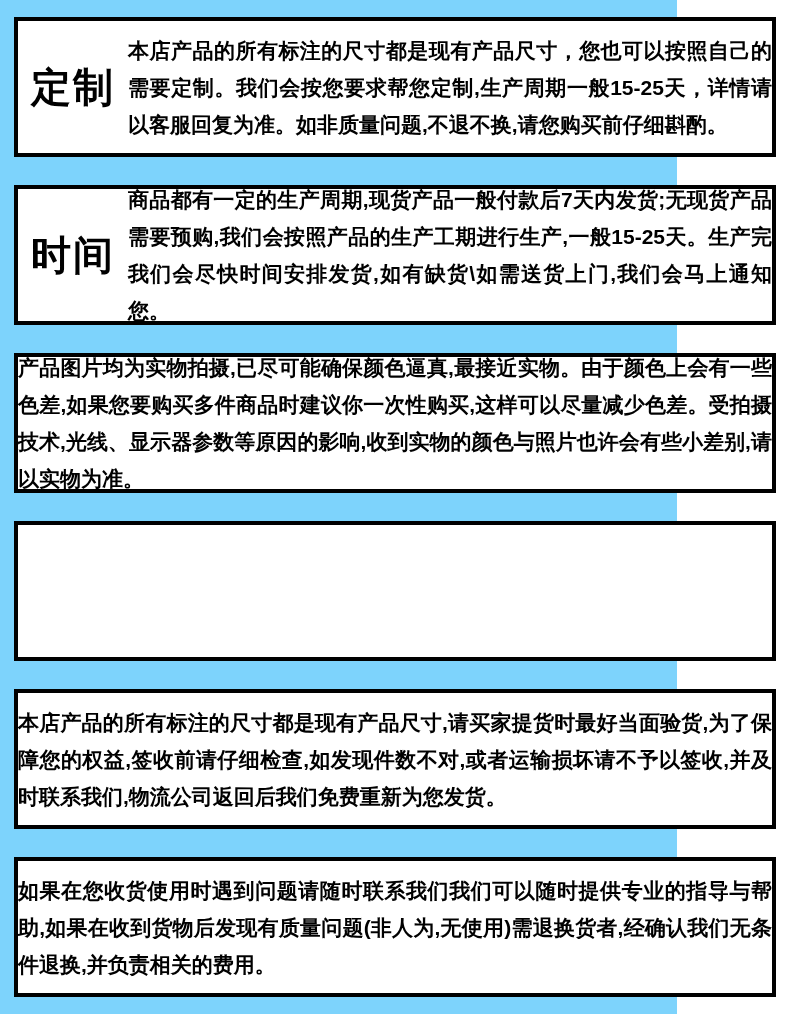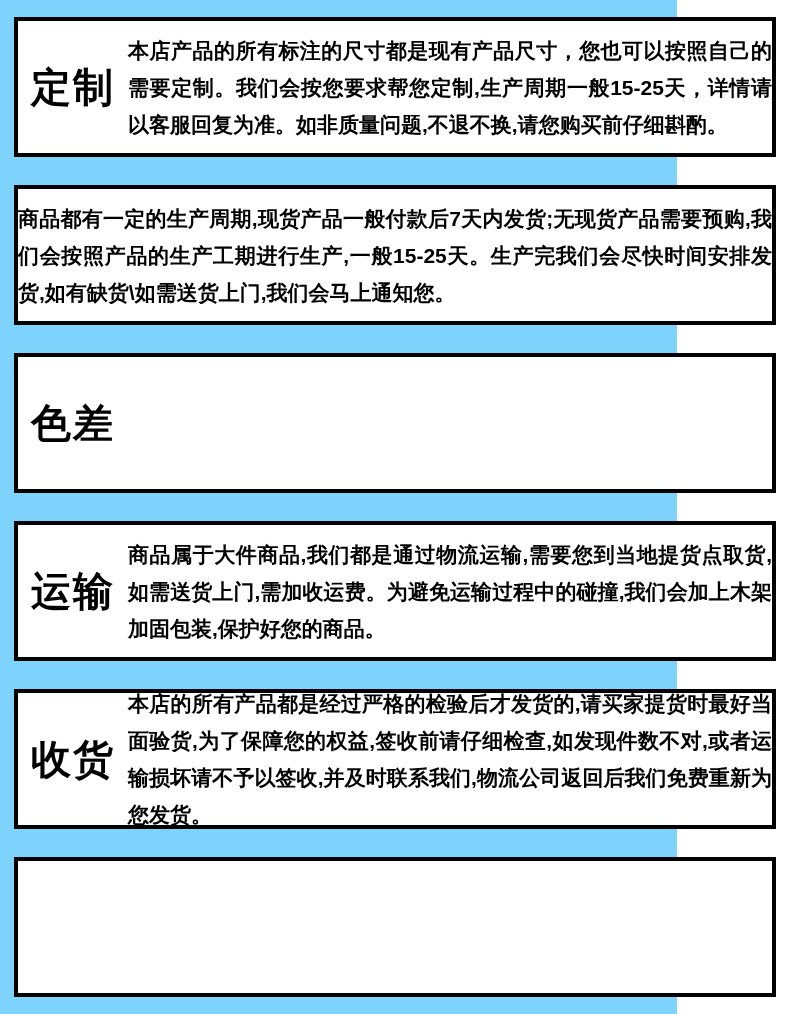--- a/index.html
+++ b/index.html
@@ -54,33 +54,32 @@
 <body>
 
 <div class="page">
 
   <div class="section">
     <div class="section-label">定制</div>
     <div class="section-text">本店产品的所有标注的尺寸都是现有产品尺寸，您也可以按照自己的需要定制。我们会按您要求帮您定制,生产周期一般15-25天，详情请以客服回复为准。如非质量问题,不退不换,请您购买前仔细斟酌。</div>
   </div>
 
   <div class="section">
+    <div class="section-label">时间</div>
     <div class="section-text">商品都有一定的生产周期,现货产品一般付款后7天内发货;无现货产品需要预购,我们会按照产品的生产工期进行生产,一般15-25天。生产完我们会尽快时间安排发货,如有缺货\如需送货上门,我们会马上通知您。</div>
   </div>
 
   <div class="section">
-    <div class="section-label">色差</div>
-  </div>
-
-  <div class="section">
-    <div class="section-label">运输</div>
-    <div class="section-text">商品属于大件商品,我们都是通过物流运输,需要您到当地提货点取货,如需送货上门,需加收运费。为避免运输过程中的碰撞,我们会加上木架加固包装,保护好您的商品。</div>
-  </div>
-
-  <div class="section">
-    <div class="section-label">收货</div>
-    <div class="section-text">本店的所有产品都是经过严格的检验后才发货的,请买家提货时最好当面验货,为了保障您的权益,签收前请仔细检查,如发现件数不对,或者运输损坏请不予以签收,并及时联系我们,物流公司返回后我们免费重新为您发货。</div>
+    <div class="section-text">产品图片均为实物拍摄,已尽可能确保颜色逼真,最接近实物。由于颜色上会有一些色差,如果您要购买多件商品时建议你一次性购买,这样可以尽量减少色差。受拍摄技术,光线、显示器参数等原因的影响,收到实物的颜色与照片也许会有些小差别,请以实物为准。</div>
   </div>
 
   <div class="section">
   </div>
 
+  <div class="section">
+    <div class="section-text">本店产品的所有标注的尺寸都是现有产品尺寸,请买家提货时最好当面验货,为了保障您的权益,签收前请仔细检查,如发现件数不对,或者运输损坏请不予以签收,并及时联系我们,物流公司返回后我们免费重新为您发货。</div>
+  </div>
+
+  <div class="section">
+    <div class="section-text">如果在您收货使用时遇到问题请随时联系我们我们可以随时提供专业的指导与帮助,如果在收到货物后发现有质量问题(非人为,无使用)需退换货者,经确认我们无条件退换,并负责相关的费用。</div>
+  </div>
+
 </div>
 
 </body></html>

